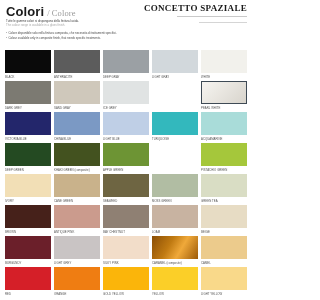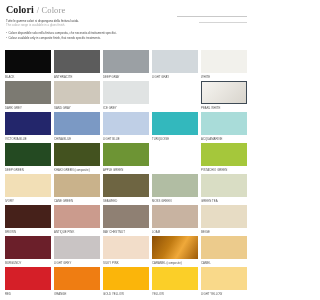--- a/index.html
+++ b/index.html
@@ -27,22 +27,22 @@
     padding: 4px 6px 0 6px;
   }
 
   .title-group {
     display: flex;
     align-items: baseline;
     gap: 3px;
   }
 
   .title-main {
-    font-family: Liberation Serif, serif;
-    font-size: 10px;
+    font-family: Liberation Sans, sans-serif;
+    font-size: 13px;
     font-weight: bold;
     color: #1a1a1a;
     letter-spacing: 0.1px;
   }
 
   .title-sub {
     font-family: "Liberation Serif", serif;
     font-size: 8.5px;
     font-weight: normal;
     color: #9a9a9a;
@@ -160,20 +160,21 @@
 </head>
 <body>
 
 <div class="page">
 
   <div class="header">
     <div class="title-group">
       <span class="title-main">Colori</span>
       <span class="title-sub">/ Colore</span>
     </div>
+    <div class="brand">CONCETTO SPAZIALE</div>
     <div class="brand-rule"></div>
     <div class="brand-rule2"></div>
   </div>
 
   <div class="intro">
     <div class="intro-line">Tutte le gamme colori si dispongono della finitura lucida.</div>
     <div class="intro-line muted">The colour range is available in a gloss finish.</div>
   </div>
 
   <div class="notes">

